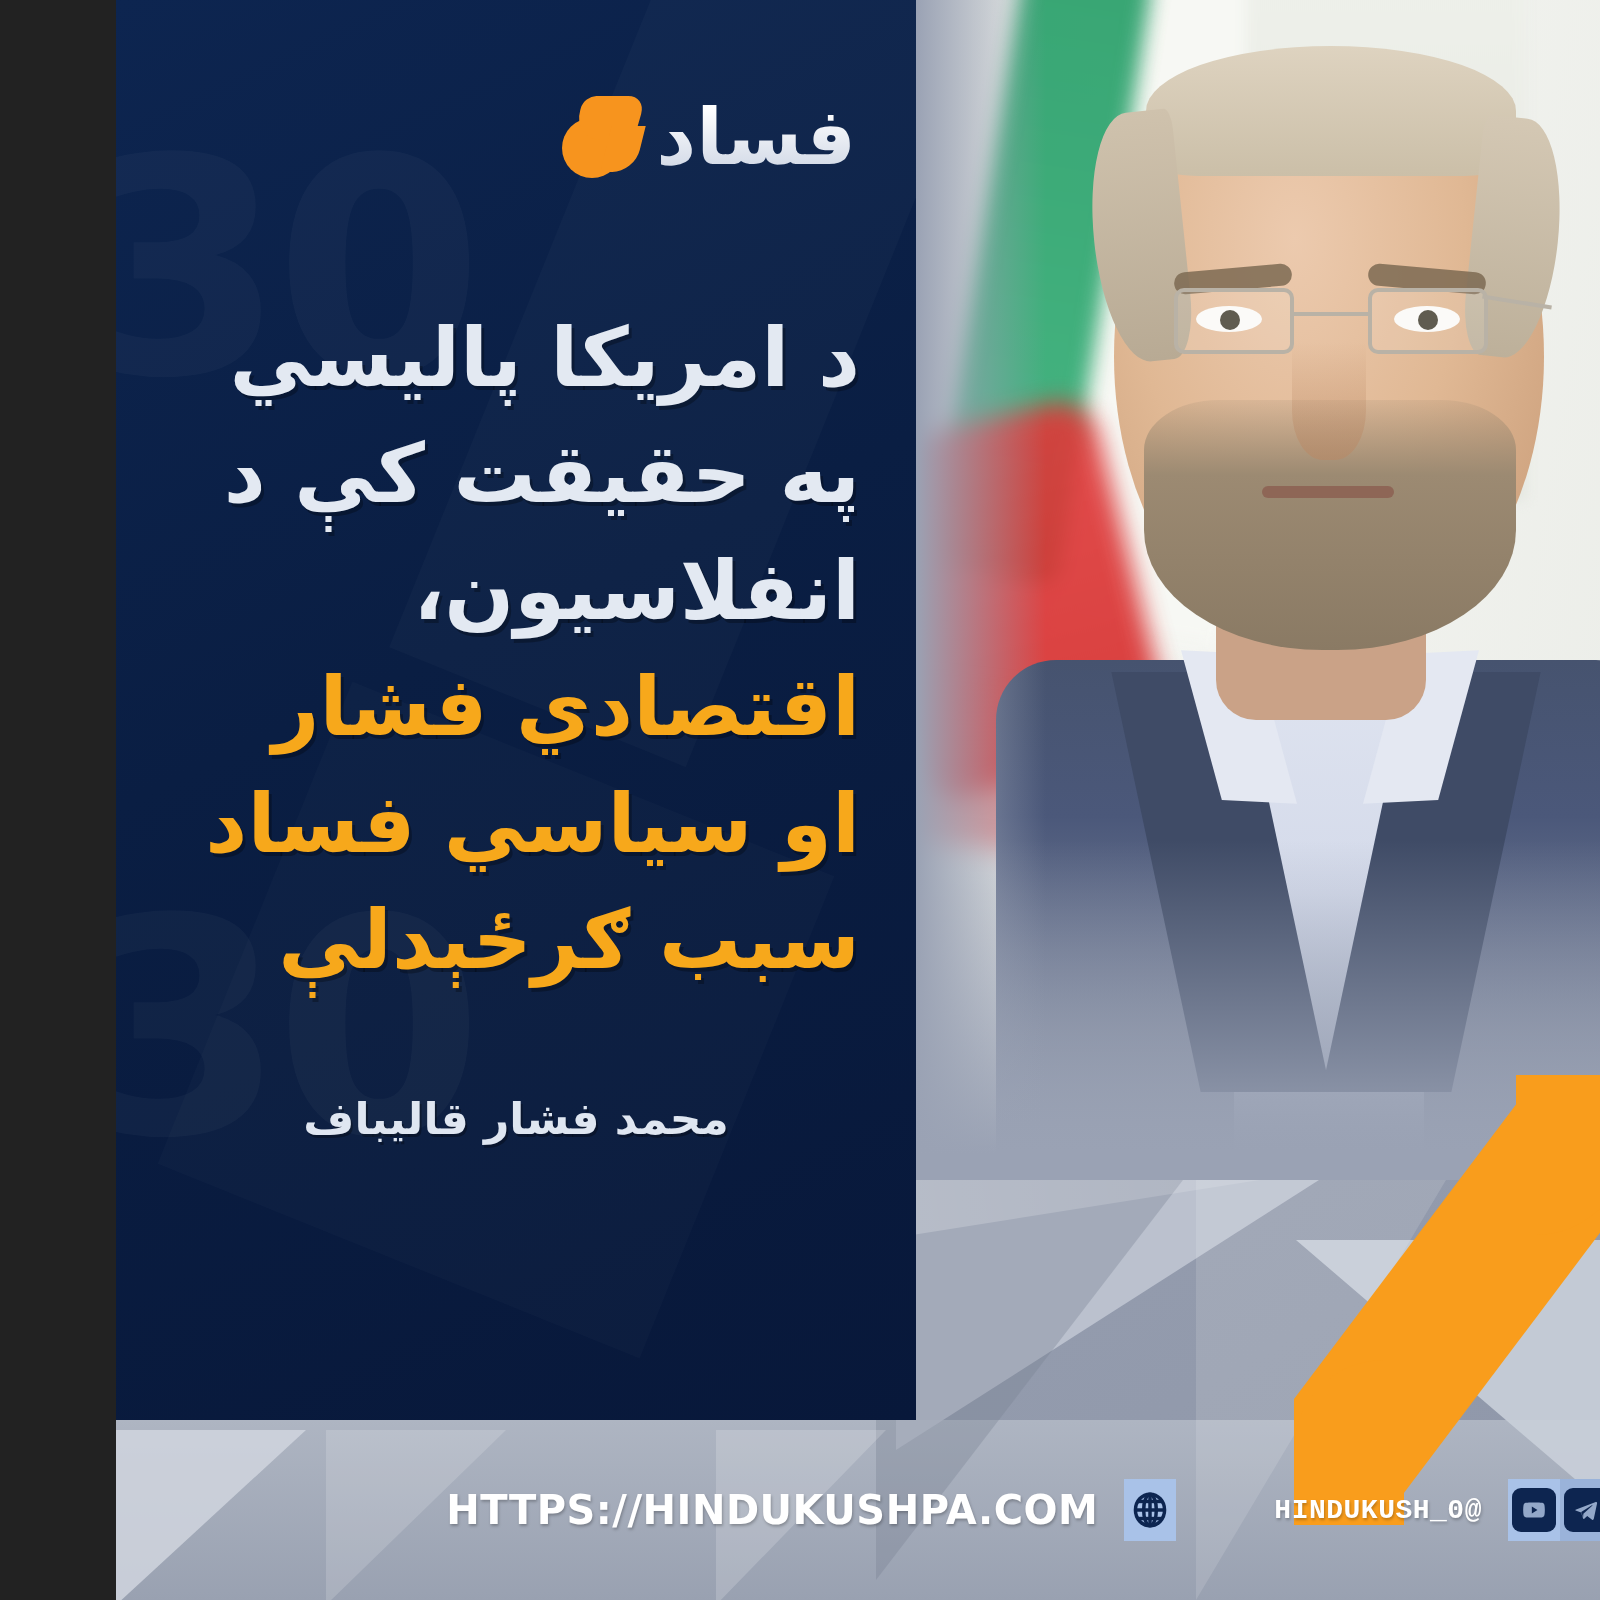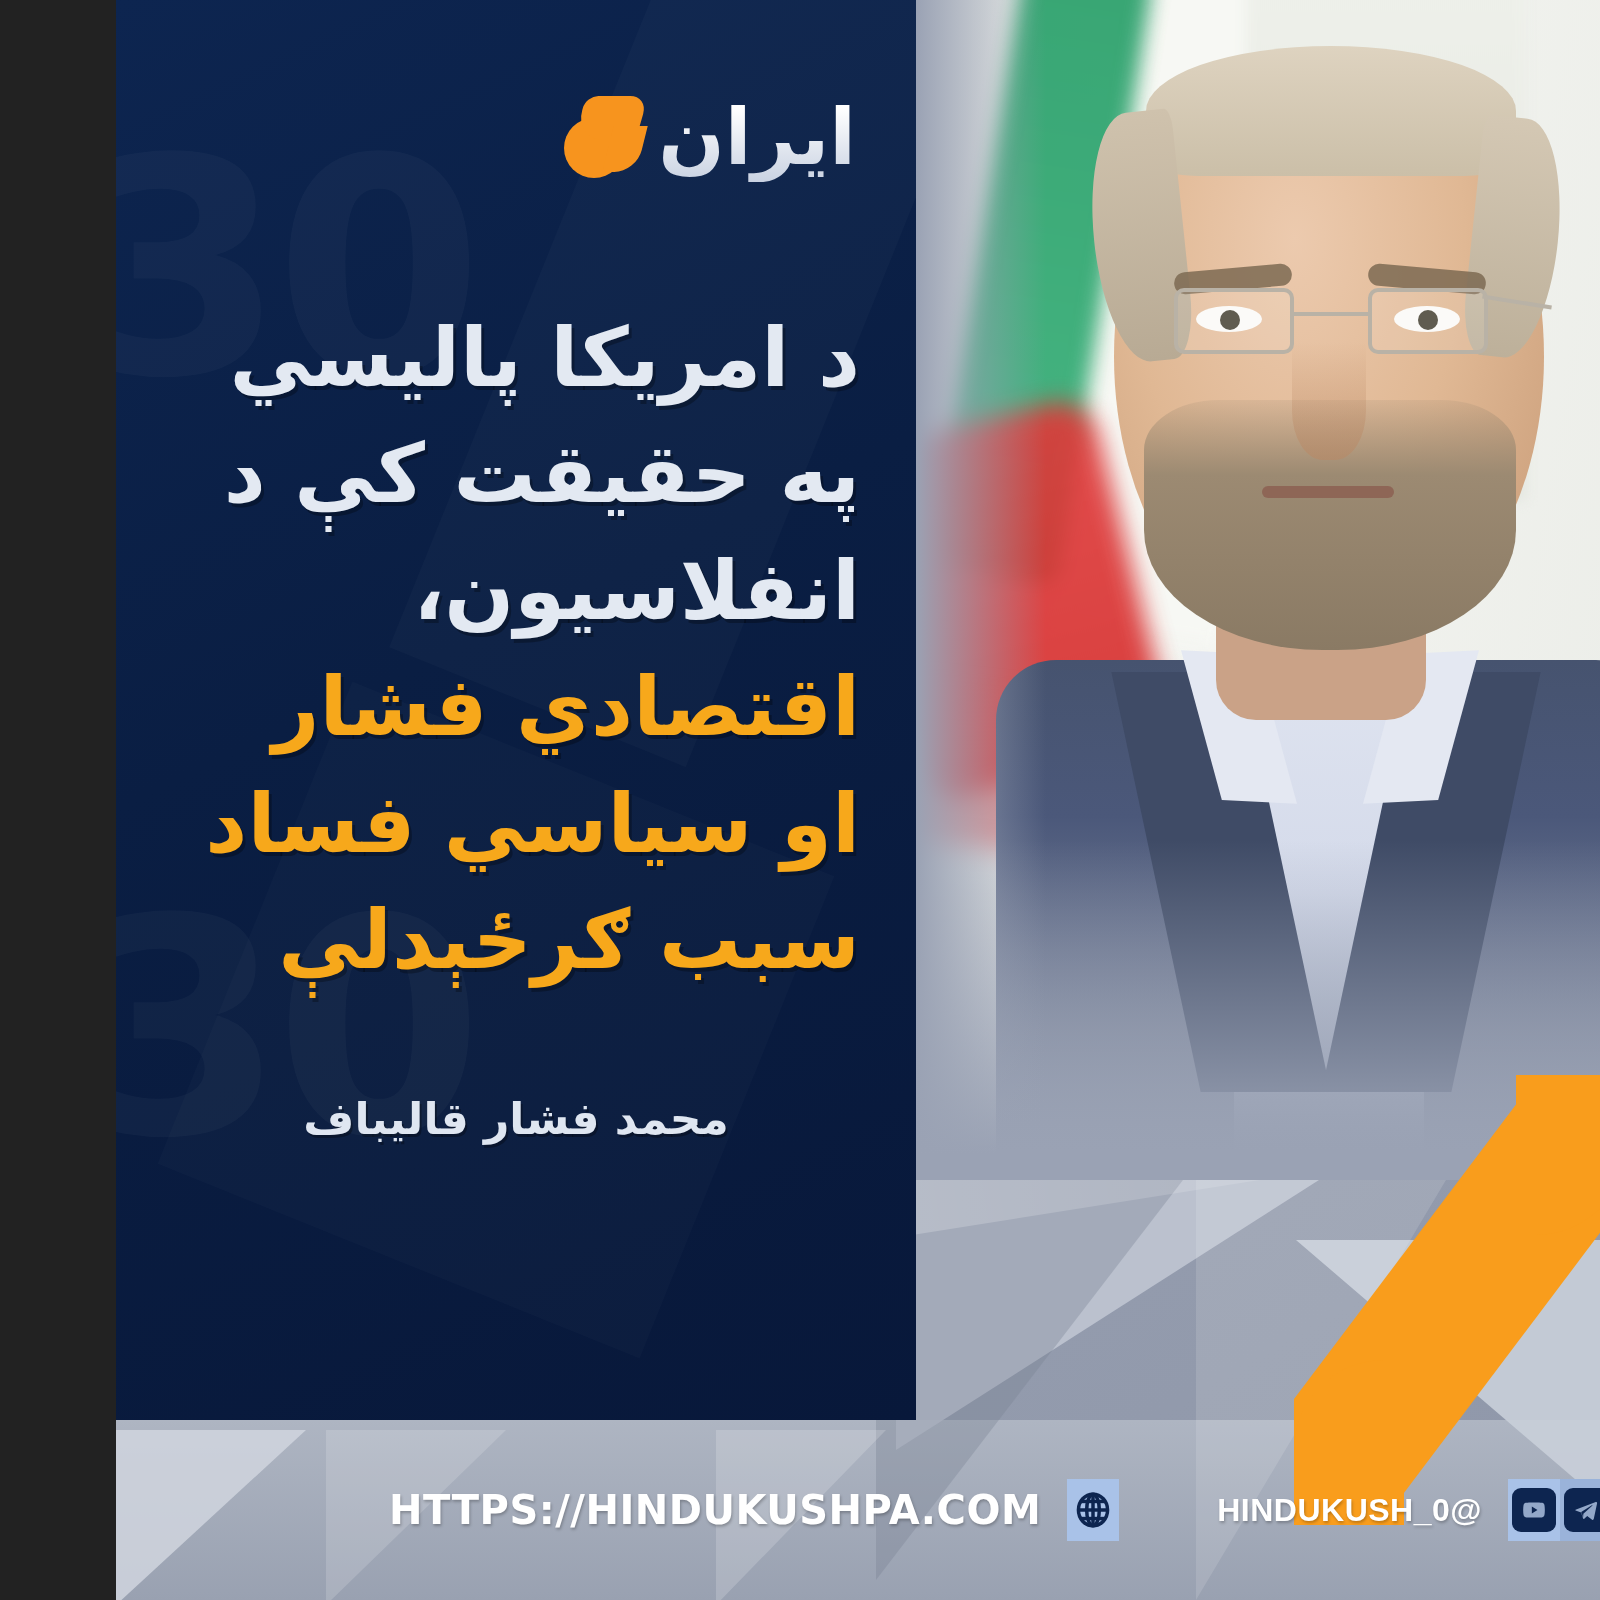--- a/index.html
+++ b/index.html
@@ -175,22 +175,22 @@
   
   .footer{position:absolute;left:0;bottom:0;width:1600px;height:180px;
     display:flex;align-items:center;gap:26px;padding-left:262px;}
   .socials{display:flex;align-items:stretch;height:62px;}
   .sicon{width:52px;height:62px;display:flex;align-items:center;justify-content:center;}
   .sicon .chip{width:44px;height:44px;border-radius:9px;background:#0d2550;
     display:flex;align-items:center;justify-content:center;}
   .sicon svg{width:26px;height:26px;fill:#93a8c9;}
   .s1{background:#6b7689;} .s2{background:#8fa3c6;}
   .s3{background:#9ab3da;} .s4{background:#a9c2e8;}
-  .handle{font-size:32px;font-weight:800;color:#ffffff;letter-spacing:.5px;
-    font-family:Liberation Sans, sans-serif;
+  .handle{font-size:28px;font-weight:800;color:#ffffff;letter-spacing:.5px;
+    font-family:Liberation Mono, monospace;
     text-shadow:1px 2px 3px rgba(0,0,0,.25);}
   .gap{width:46px;}
   .globe-chip{width:52px;height:62px;display:flex;align-items:center;justify-content:center;
     background:#a9c2e8;}
   .globe-chip svg{width:38px;height:38px;stroke:#0d2550;fill:none;stroke-width:2.2;}
   .url{font-size:40px;font-weight:800;color:#ffffff;letter-spacing:.5px;
     font-family:"DejaVu Sans","Liberation Sans",sans-serif;
     text-shadow:1px 2px 3px rgba(0,0,0,.25);}
 </style>
 </head>
@@ -252,21 +252,21 @@
   <div class="swoosh-r1"></div>
   <div class="swoosh-r2"></div>
 
   <div class="panel">
     <div class="wm-diag"></div>
     <div class="wm-diag2"></div>
     <div class="wm wm1">30</div>
     <div class="wm wm2">30</div>
 
     <div class="logo">
-      <span class="logo-word">ایران</span>
+      <span class="logo-word">فساد</span>
       <span class="logo-mark">
         <span class="ball"></span>
         <span class="hook"></span>
         <span class="tail"></span>
       </span>
     </div>
 
     <div class="headline">
       <span class="seg seg-white">د امريکا پاليسي په حقيقت کې د انفلاسيون، </span>
       <span class="seg seg-orange">اقتصادي فشار او سياسي فساد سبب ګرځېدلې</span>

